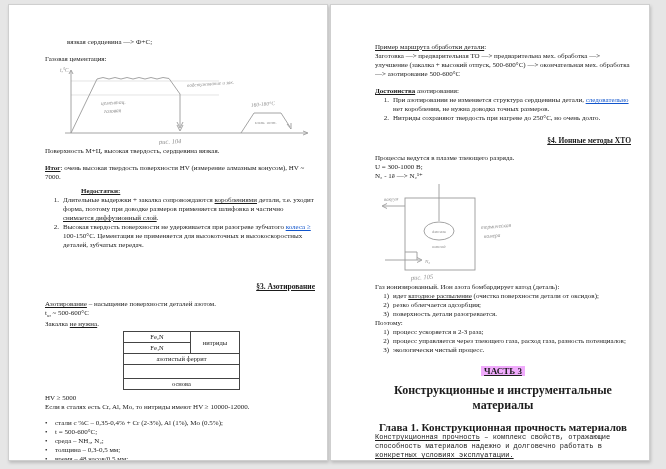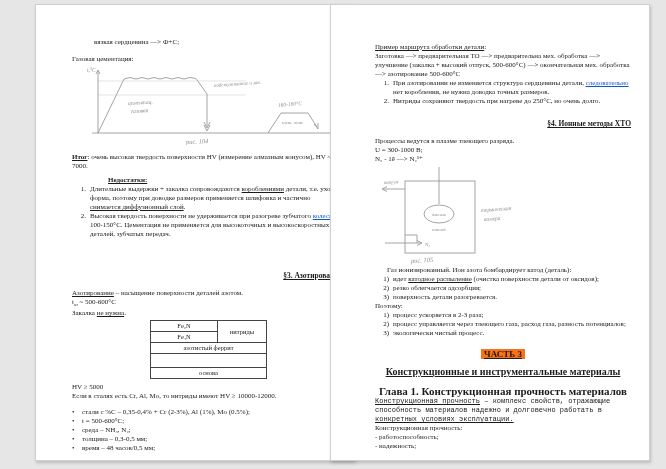--- a/index.html
+++ b/index.html
@@ -12,21 +12,21 @@
     position:relative;
   }
   .page{
     position:absolute;top:4px;width:320px;height:457px;
     background:#fff;
     border:1px solid #cfcfcf;
     box-shadow:1px 2px 3px rgba(0,0,0,.18);
     overflow:hidden;
     box-sizing:border-box;
   }
-  #page-left{left:8px;margin-left:27px;}
+  #page-left{left:8px;}
   #page-right{left:330px;}
   .content-l{padding:33px 12px 0 36px;}
   .content-r{padding:38px 18px 0 44px;}
   .ln{font-size:7px;line-height:9px;}
   .b{font-weight:bold;}
   .u{text-decoration:underline;}
   .lnk{color:#1155cc;text-decoration:underline;cursor:pointer;}
   .indent{padding-left:22px;}
   .num-item{display:flex;}
   .num-item .marker{flex:0 0 18px;text-align:right;padding-right:4px;box-sizing:border-box;}
@@ -38,22 +38,22 @@
   .sketch{display:block;}
   table.phase{border-collapse:collapse;margin:2px 0 4px 78px;}
   table.phase td{
     border:1px solid #444;
     font-size:6.5px;line-height:8px;
     text-align:center;vertical-align:middle;
     padding:1px 3px;min-width:60px;
   }
   table.phase td.gap{height:11px;}
   .part-title{font-size:9px;font-weight:bold;text-align:center;}
-  .part-title .hl{background:#f97316;text-decoration:underline;padding:0 3px;text-align:right;}
-  .part-sub{font-size:10px;font-weight:bold;text-decoration:underline;text-align:center;}
+  .part-title .hl{background:#f0abfc;text-decoration:underline;padding:0 3px;text-align:right;}
+  .part-sub{font-size:12px;font-weight:bold;text-align:center;}
   .chapter{font-size:11px;font-weight:bold;text-align:center;}
   sub{font-size:4.5px;}
 </style>
 </head>
 <body>
 
 <div class="page" id="page-left">
   <div class="content-l">
 
     <div class="ln indent">вязкая сердцевина —&gt; Ф+С;</div>
@@ -83,20 +83,21 @@
       </g>
       <text x="1" y="7" font-size="5.5">t,°C</text>
       <text x="42" y="40" font-size="5.5" transform="rotate(-3 42 40)">цементац.</text>
       <text x="45" y="48" font-size="5.5" transform="rotate(-3 45 48)">газовая</text>
       <text x="128" y="22" font-size="5" transform="rotate(-4 128 22)">подстуживание и зак.</text>
       <text x="192" y="42" font-size="5.5" transform="rotate(-5 192 42)">160-180°C</text>
       <text x="196" y="59" font-size="5">низк. отп.</text>
       <text x="100" y="79" font-size="6.5" transform="rotate(-2 100 79)">рис. 104</text>
     </svg>
 
+    <div class="ln" style="margin-top:2px;">Поверхность М+Ц, высокая твердость, сердцевина вязкая.</div>
 
     <div class="ln" style="margin-top:8px;">
       <span class="b u">Итог</span><span>: очень высокая твердость поверхности HV (измерение алмазным конусом), HV ~ 7000.</span>
     </div>
 
     <div class="ln b u" style="margin-top:5px;padding-left:36px;">Недостатки:</div>
 
     <div class="ln num-item">
       <span class="marker">1.</span>
       <span class="body"><span>Длительные выдержки + закалка сопровождаются </span><span class="u">короблениями</span><span> детали, т.е. уходит форма, поэтому при доводке размеров применяется шлифовка и частично </span><span class="u">снимается диффузионный слой</span><span>.</span></span>
@@ -170,20 +171,23 @@
 </div>
 
 <div class="page" id="page-right">
   <div class="content-r">
 
     <div class="ln">
       <span class="u">Пример маршрута обработки детали</span><span>:</span>
     </div>
     <div class="ln">Заготовка —&gt; предварительная ТО —&gt; предварительна мех. обработка —&gt; улучшение (закалка + высокий отпуск, 500-600°C) —&gt; окончательная мех. обработка —&gt; азотирование 500-600°C</div>
 
+    <div class="ln" style="margin-top:8px;">
+      <span class="b u">Достоинства</span><span> азотирования:</span>
+    </div>
     <div class="ln num-item">
       <span class="marker">1.</span>
       <span class="body"><span>При азотировании не изменяется структура сердцевины детали, </span><span class="lnk">следовательно</span><span> нет коробления, не нужна доводка точных размеров.</span></span>
     </div>
     <div class="ln num-item">
       <span class="marker">2.</span>
       <span class="body">Нитриды сохраняют твердость при нагреве до 250°C, но очень долго.</span>
     </div>
 
     <div class="sec-title" style="margin-top:13px;">§4. Ионные методы ХТО</div>
@@ -209,21 +213,21 @@
       <ellipse cx="62" cy="49" rx="15" ry="9" stroke="#9a9a9a" stroke-width="0.9" fill="none"></ellipse>
       <text x="62" y="51" font-size="4.5" text-anchor="middle">деталь</text>
       <text x="62" y="66" font-size="5" text-anchor="middle">катод</text>
       <text x="7" y="19" font-size="5" transform="rotate(-3 7 19)">вакуум</text>
       <text x="104" y="47" font-size="5.5" transform="rotate(-4 104 47)">термическая</text>
       <text x="107" y="56" font-size="5.5" transform="rotate(-4 107 56)">камера</text>
       <text x="48" y="81" font-size="5">N₂</text>
       <text x="34" y="98" font-size="6.5" transform="rotate(-3 34 98)">рис. 105</text>
     </svg>
 
-    <div class="ln" style="margin-top:1px;margin-left:12px;">Газ ионизированный. Ион азота бомбардирует катод (деталь):</div>
+    <div class="ln" style="margin-top:1px;">Газ ионизированный. Ион азота бомбардирует катод (деталь):</div>
     <div class="ln num-item">
       <span class="marker">1)</span>
       <span class="body"><span>идет </span><span class="u">катодное распыление</span><span> (очистка поверхности детали от оксидов);</span></span>
     </div>
     <div class="ln num-item">
       <span class="marker">2)</span>
       <span class="body">резко облегчается адсорбция;</span>
     </div>
     <div class="ln num-item">
       <span class="marker">3)</span>

